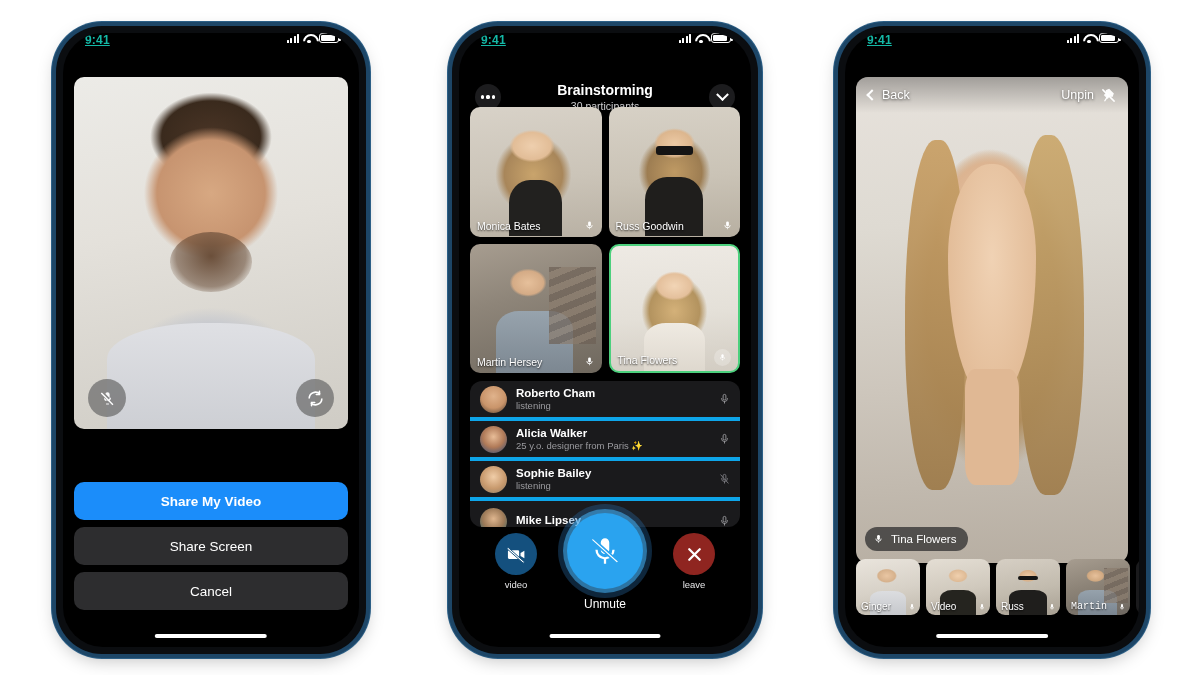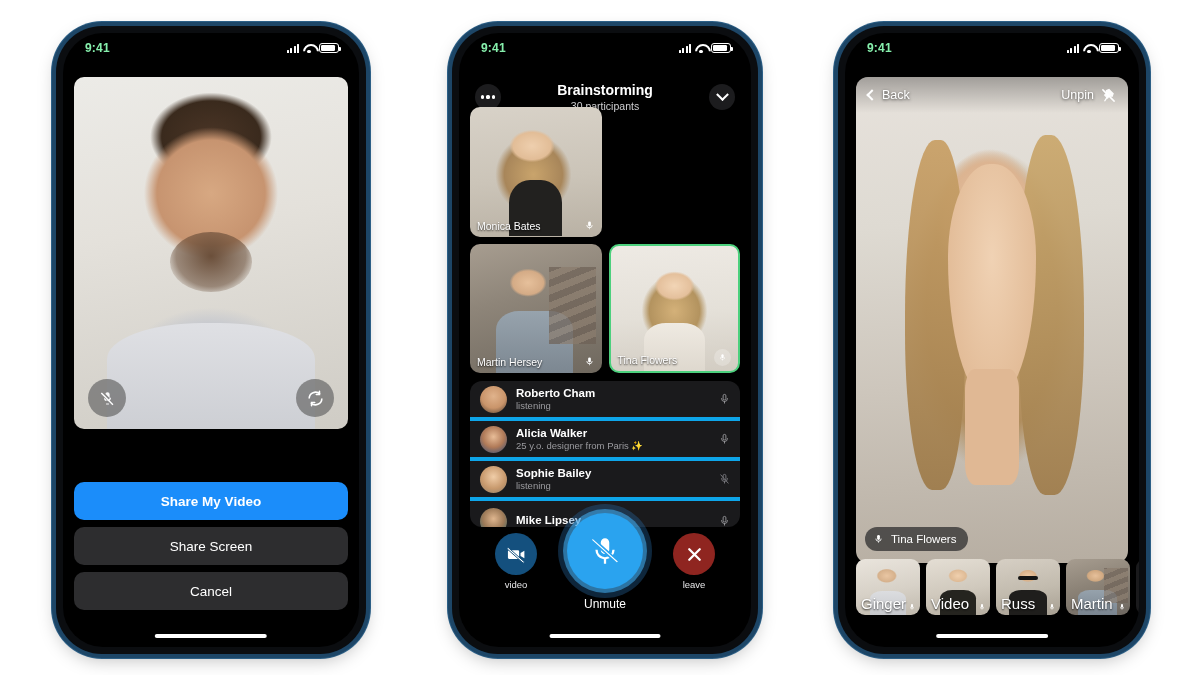--- a/index.html
+++ b/index.html
@@ -27,22 +27,22 @@
   }
   .notch {
     position: absolute; top: 0; left: 50%; transform: translateX(-50%);
     width: 44%; height: 22px; background: #000;
     border-bottom-left-radius: 14px; border-bottom-right-radius: 14px;
     z-index: 40;
   }
   
   .statusbar {
     position: absolute; top: 0; left: 0; right: 0; height: 30px;
-    display: flex; align-items: center; justify-content: space-between;
-    padding: 0 20px 0 22px; z-index: 45; color: #86efac;
+    display: flex; align-items: flex-start; justify-content: space-between;
+    padding: 0 20px 0 22px; z-index: 45; color: #14b8a6; text-decoration: underline;
   }
   .statusbar .clock { font-size: 12px; font-weight: bold; letter-spacing: .2px; }
   .statusbar .icons { display: flex; align-items: center; gap: 4px; }
   .bars { display: flex; align-items: flex-end; gap: 1.5px; height: 9px; }
   .bars i { display: block; width: 2px; background: #fff; border-radius: .5px; }
   .bars i:nth-child(1){height:3px} .bars i:nth-child(2){height:5px}
   .bars i:nth-child(3){height:7px} .bars i:nth-child(4){height:9px}
   .wifi { width: 12px; height: 9px; position: relative; }
   .wifi::before {
     content:""; position:absolute; left:0; top:0; width:12px; height:12px;
@@ -179,21 +179,21 @@
     transform: rotate(45deg); margin-right:6px; }
   .pinned-tag {
     position:absolute; left:20px; bottom:96px; z-index:6;
     display:flex; align-items:center; gap:7px;
     background:rgba(40,40,42,.72); border-radius:16px; padding:5px 12px 5px 8px;
   }
   .pinned-tag .t { color:#fff; font-size:11.5px; font-weight:500; }
 
   .strip { position:absolute; left:11px; right:0; bottom:26px; height:62px; display:flex; gap:6px; z-index:7; }
   .thumb { position:relative; width:64px; height:56px; border-radius:9px; overflow:hidden; flex:0 0 auto; }
-  .thumb .tn { position:absolute; left:5px; bottom:3px; color:#fff; font-size:15px;
+  .thumb .tn { position:absolute; left:5px; bottom:3px; color:#fff; font-size:10px;
     text-shadow:0 1px 2px rgba(0,0,0,.8);margin-top:42px; }
   .thumb .tm { position:absolute; right:4px; bottom:3px; }
   .thumb.partial { width:30px; border-radius:9px 0 0 9px; }
 
   svg { display:block; }
 </style>
 </head>
 <body>
 
 <div class="stage">
@@ -287,20 +287,31 @@
           <div style="position:absolute;left:30%;top:56%;width:40%;height:44%;background:#22211f;border-radius:40% 40% 0 0;"></div>
           <div class="nm">Monica Bates</div>
           <span class="mic">
             <svg width="11" height="13" viewBox="0 0 24 24" fill="#fff">
                 <path d="M12 14a3 3 0 0 0 3-3V6a3 3 0 0 0-6 0v5a3 3 0 0 0 3 3z"></path>
                 <path d="M17 11a5 5 0 0 1-10 0H5.5a6.5 6.5 0 0 0 5.75 6.45V20h1.5v-2.55A6.5 6.5 0 0 0 18.5 11z"></path>
               </svg>
           </span>
         </div>
 
+        <div class="tile tr" style="background:radial-gradient(ellipse 20% 15% at 50% 28%,#ecc9a4 0%,#dcb68e 65%,rgba(220,182,142,0) 78%),radial-gradient(ellipse 38% 40% at 50% 50%,#bf9a64 0%,#9d7d52 55%,rgba(157,125,82,0) 72%),linear-gradient(175deg,#d7d1c6 0%,#cac3b6 55%,#b7afa1 100%);">
+          <div style="position:absolute;left:28%;top:54%;width:44%;height:46%;background:#1f1e1c;border-radius:38% 38% 0 0;"></div>
+          <div style="position:absolute;left:36%;top:30%;width:28%;height:7%;background:#151414;border-radius:3px;"></div>
+          <div class="nm">Russ Goodwin</div>
+          <span class="mic">
+            <svg width="11" height="13" viewBox="0 0 24 24" fill="#fff">
+                <path d="M12 14a3 3 0 0 0 3-3V6a3 3 0 0 0-6 0v5a3 3 0 0 0 3 3z"></path>
+                <path d="M17 11a5 5 0 0 1-10 0H5.5a6.5 6.5 0 0 0 5.75 6.45V20h1.5v-2.55A6.5 6.5 0 0 0 18.5 11z"></path>
+              </svg>
+          </span>
+        </div>
 
         <div class="tile bl" style="background:radial-gradient(ellipse 18% 14% at 44% 30%,#e6c09b 0%,#d4ab86 65%,rgba(212,171,134,0) 78%),linear-gradient(165deg,#a79d90 0%,#8e8579 40%,#6f685e 100%);">
           <div style="position:absolute;left:20%;top:52%;width:58%;height:48%;background:linear-gradient(180deg,#97a3ad,#7c8791);border-radius:30% 30% 0 0;"></div>
           <div style="position:absolute;right:4%;top:18%;width:36%;height:60%;background:repeating-linear-gradient(-22deg,#6d6055 0 7px,#8a7b6c 7px 14px);opacity:.7;"></div>
           <div class="nm">Martin Hersey</div>
           <span class="mic">
             <svg width="11" height="13" viewBox="0 0 24 24" fill="#fff">
                 <path d="M12 14a3 3 0 0 0 3-3V6a3 3 0 0 0-6 0v5a3 3 0 0 0 3 3z"></path>
                 <path d="M17 11a5 5 0 0 1-10 0H5.5a6.5 6.5 0 0 0 5.75 6.45V20h1.5v-2.55A6.5 6.5 0 0 0 18.5 11z"></path>
               </svg>
@@ -486,21 +497,21 @@
           <div style="position:absolute;left:20%;top:56%;width:60%;height:44%;background:#1f1e1c;border-radius:32% 32% 0 0;"></div>
           <div style="position:absolute;left:34%;top:30%;width:32%;height:8%;background:#141413;border-radius:2px;"></div>
           <span class="tn">Russ</span>
           <span class="tm">
               <svg width="8" height="10" viewBox="0 0 24 24" fill="#fff">
                 <path d="M12 14a3 3 0 0 0 3-3V6a3 3 0 0 0-6 0v5a3 3 0 0 0 3 3z"></path>
                 <path d="M17 11a5 5 0 0 1-10 0H5.5a6.5 6.5 0 0 0 5.75 6.45V20h1.5v-2.55A6.5 6.5 0 0 0 18.5 11z"></path>
               </svg>
             </span>
         </div>
-        <div class="thumb" style="background:radial-gradient(ellipse 18% 14% at 46% 30%,#e6c09b 0%,#d0a880 68%,rgba(208,168,128,0) 80%),linear-gradient(165deg,#a79d90 0%,#8c8377 45%,#6d6760 100%);">
+        <div class="thumb" style="background:radial-gradient(ellipse 18% 14% at 46% 30%,#e6c09b 0%,#d0a880 68%,rgba(208,168,128,0) 80%),linear-gradient(165deg,#a79d90 0%,#8c8377 45%,#6d6760 100%);font-family:Liberation Mono, monospace;">
           <div style="position:absolute;left:18%;top:56%;width:62%;height:44%;background:linear-gradient(180deg,#96a2ac,#7a8590);border-radius:30% 30% 0 0;"></div>
           <div style="position:absolute;right:3%;top:16%;width:38%;height:62%;background:repeating-linear-gradient(-22deg,#6d6055 0 5px,#8a7b6c 5px 10px);opacity:.65;"></div>
           <span class="tn">Martin</span>
           <span class="tm">
               <svg width="8" height="10" viewBox="0 0 24 24" fill="#fff">
                 <path d="M12 14a3 3 0 0 0 3-3V6a3 3 0 0 0-6 0v5a3 3 0 0 0 3 3z"></path>
                 <path d="M17 11a5 5 0 0 1-10 0H5.5a6.5 6.5 0 0 0 5.75 6.45V20h1.5v-2.55A6.5 6.5 0 0 0 18.5 11z"></path>
               </svg>
             </span>
         </div>

